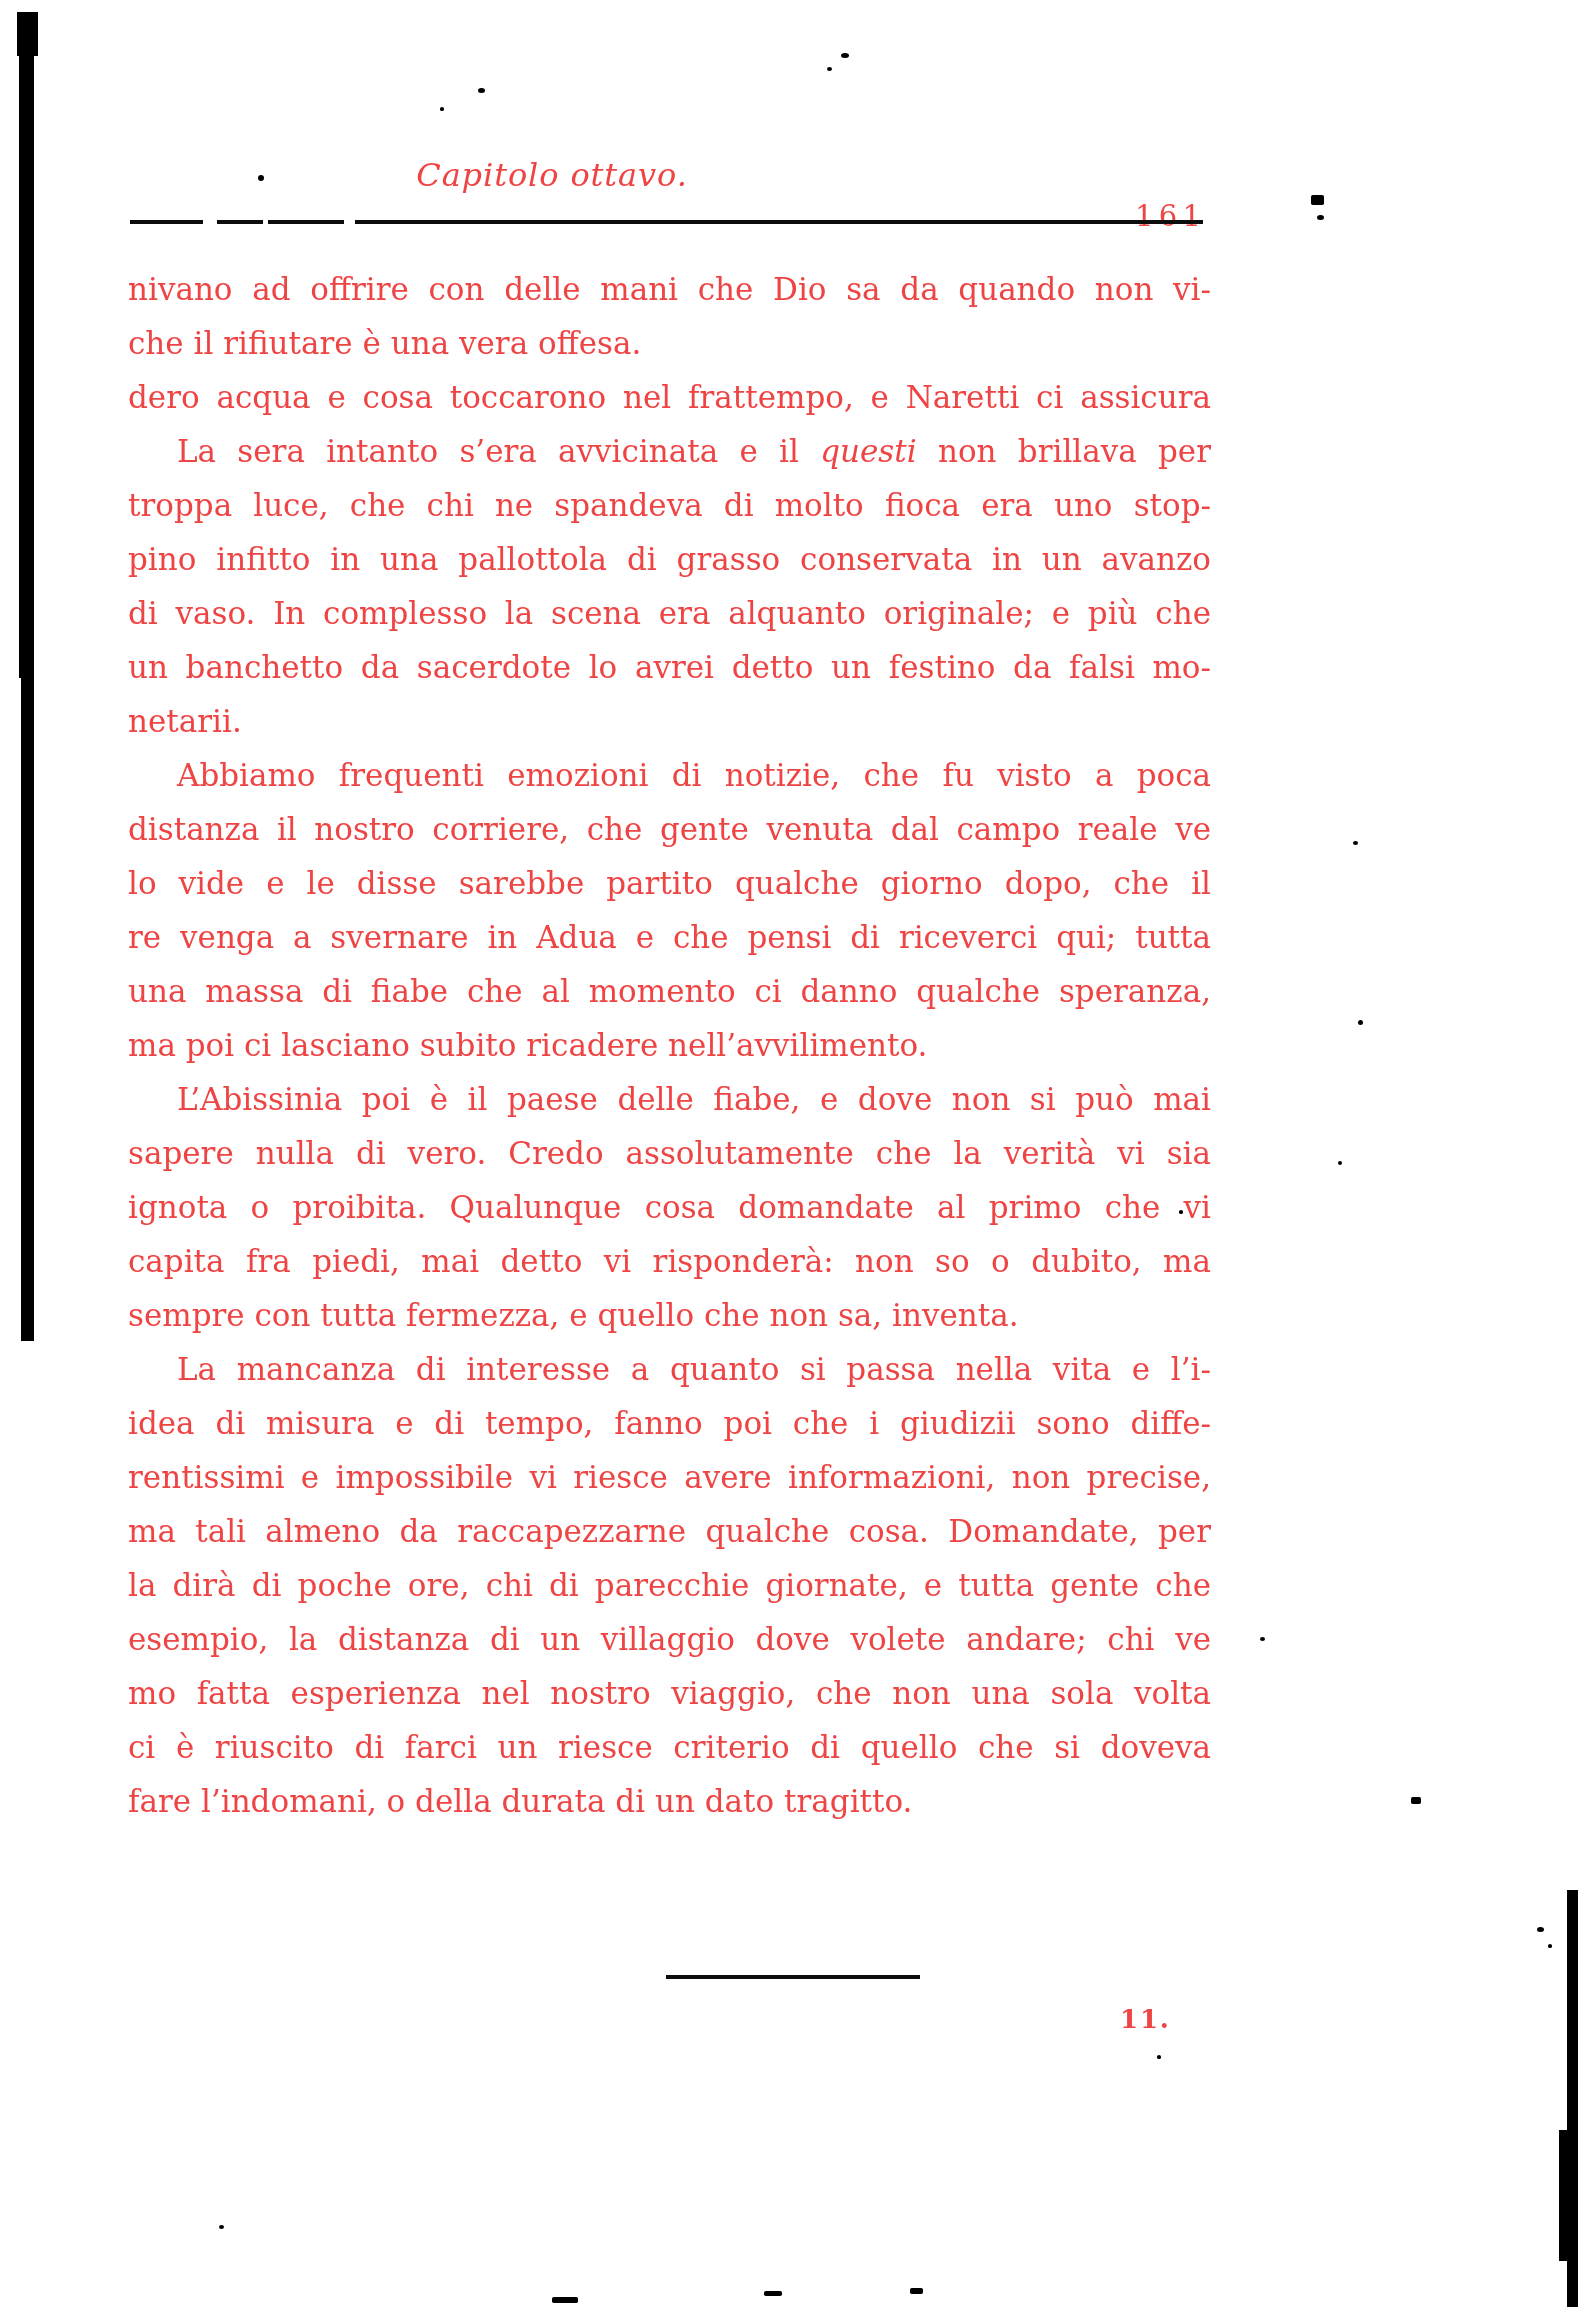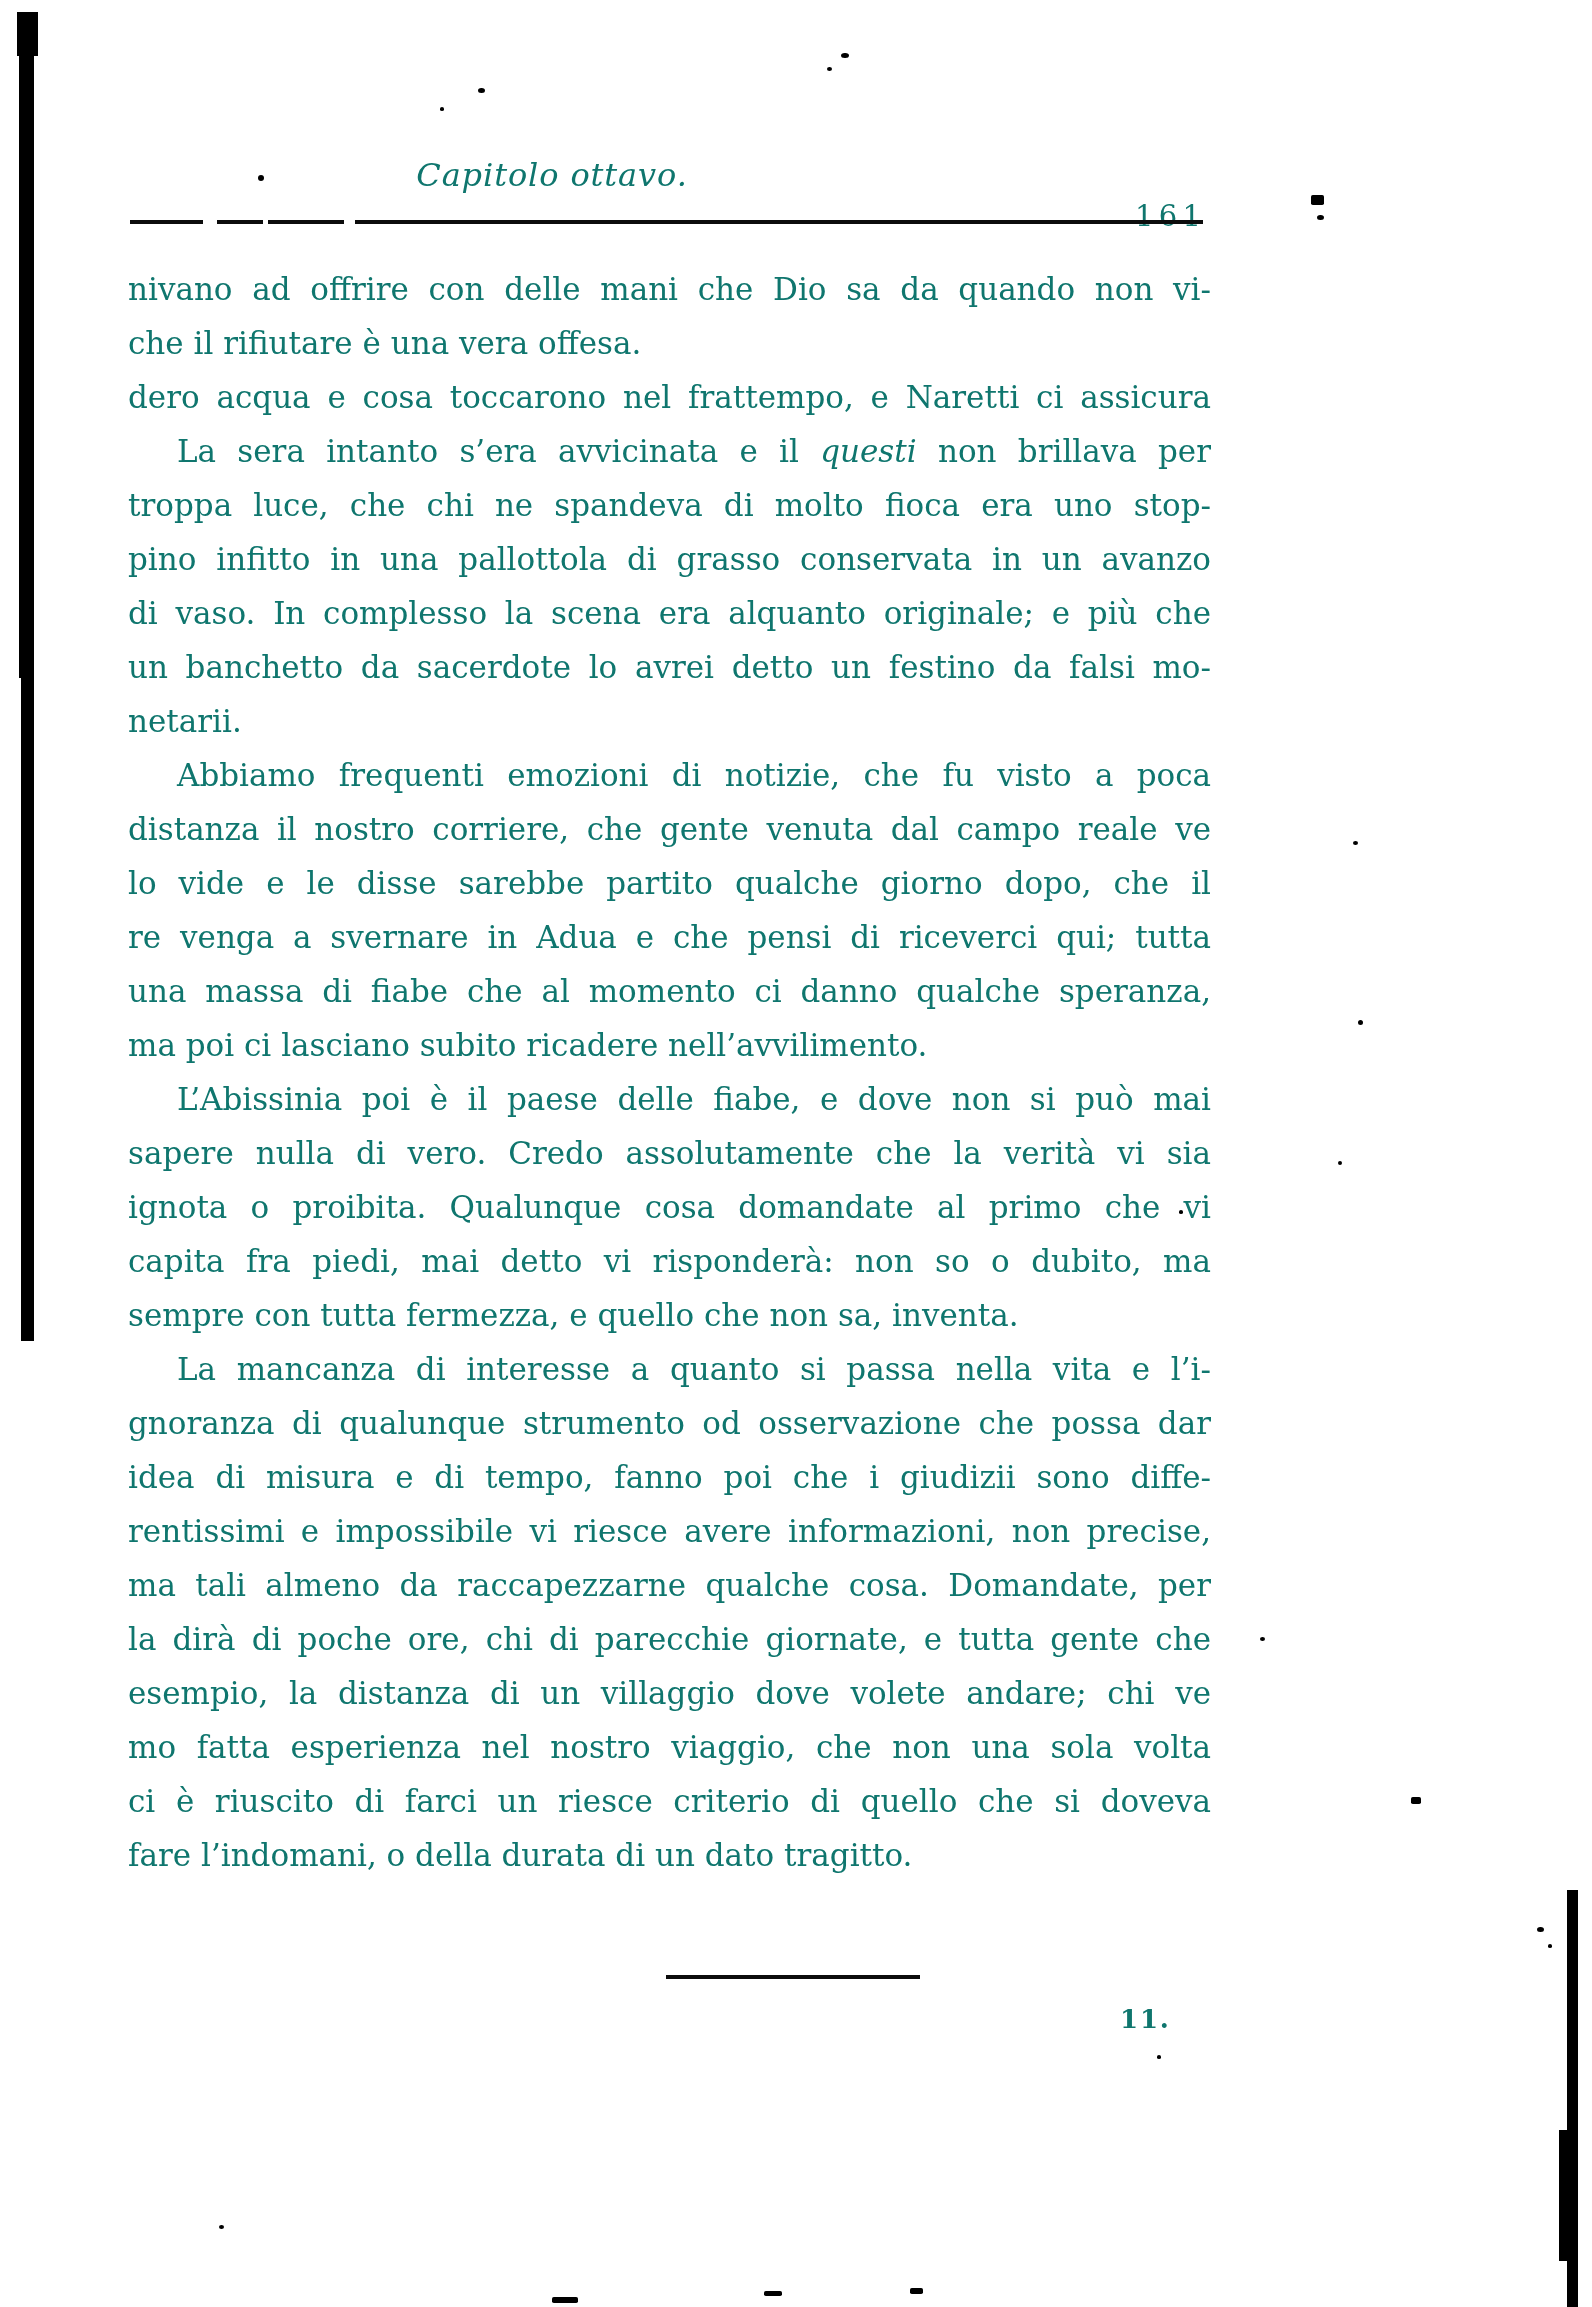--- a/index.html
+++ b/index.html
@@ -10,21 +10,21 @@
     background: #ffffff;
     overflow: hidden;
     font-family: "DejaVu Serif", serif;
   }
   .page {
     position: absolute;
     inset: 0;
     width: 1593px;
     height: 2175px;
     background: #ffffff;
-    color: #0f766e;
+    color: #ef4444;
   }
   
   .chapter-title {
     position: absolute;
     left: 412px;
     top: 156px;
     width: 280px;
     text-align: center;
     font-style: italic;
     font-size: 32px;
@@ -149,21 +149,20 @@
       <div class="line indented">lo vide e le disse sarebbe partito qualche giorno dopo, che il</div>
       <div class="line indented">re venga a svernare in Adua e che pensi di riceverci qui; tutta</div>
       <div class="line indented">una massa di fiabe che al momento ci danno qualche speranza,</div>
       <div class="line lastline indented">ma poi ci lasciano subito ricadere nell’avvilimento.</div>
       <div class="line firstline indented">L’Abissinia poi è il paese delle fiabe, e dove non si può mai</div>
       <div class="line indented">sapere nulla di vero. Credo assolutamente che la verità vi sia</div>
       <div class="line indented">ignota o proibita. Qualunque cosa domandate al primo che vi</div>
       <div class="line indented">capita fra piedi, mai detto vi risponderà: non so o dubito, ma</div>
       <div class="line lastline indented">sempre con tutta fermezza, e quello che non sa, inventa.</div>
       <div class="line firstline indented">La mancanza di interesse a quanto si passa nella vita e l’i-</div>
-      <div class="line indented">gnoranza di qualunque strumento od osservazione che possa dar</div>
       <div class="line indented">idea di misura e di tempo, fanno poi che i giudizii sono diffe-</div>
       <div class="line indented">rentissimi e impossibile vi riesce avere informazioni, non precise,</div>
       <div class="line indented">ma tali almeno da raccapezzarne qualche cosa. Domandate, per</div>
       <div class="line indented">la dirà di poche ore, chi di parecchie giornate, e tutta gente che</div>
       <div class="line indented">esempio, la distanza di un villaggio dove volete andare; chi ve</div>
       <div class="line indented">mo fatta esperienza nel nostro viaggio, che non una sola volta</div>
       <div class="line indented">ci è riuscito di farci un riesce criterio di quello che si doveva</div>
       <div class="line lastline indented">fare l’indomani, o della durata di un dato tragitto.</div>
     </div>
 

